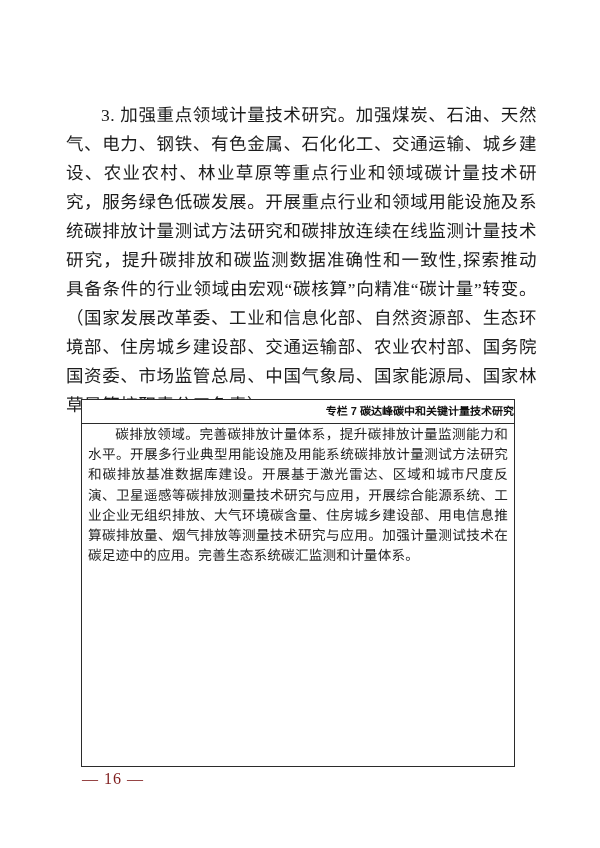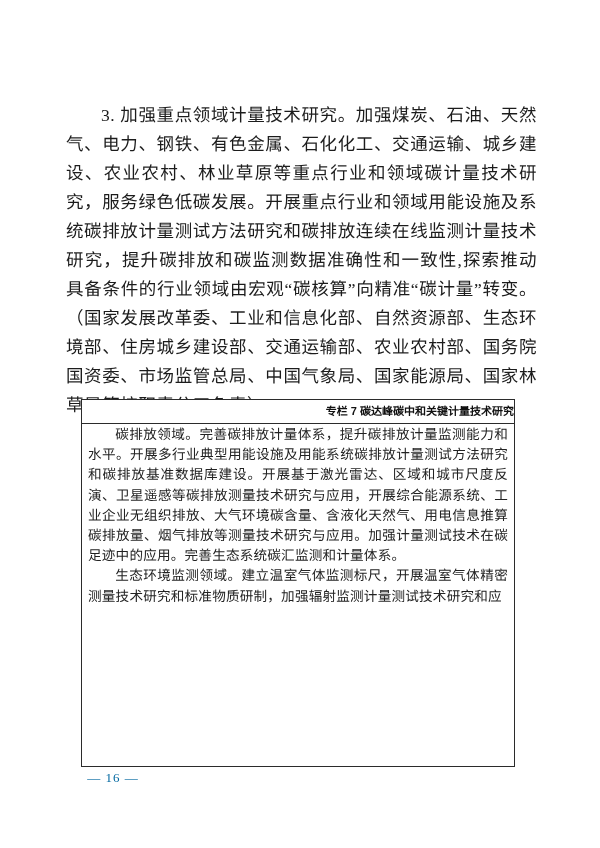--- a/index.html
+++ b/index.html
@@ -62,37 +62,36 @@
     text-align: justify;
     text-justify: inter-ideograph;
     text-indent: 2em;
     color: #222222;
   }
   .page-number {
     position: absolute;
     left: 78px;
     top: 770px;
     width: 70px;
-    font-size: 13px;
+    font-size: 16px;
     letter-spacing: 1px;
     text-align: center;
-    color: #0369a1;
+    color: #7f1d1d;
     white-space: nowrap;
   }
 </style>
 </head>
 <body>
 
 <div class="page">
 
   <p class="body-paragraph">3. 加强重点领域计量技术研究。加强煤炭、石油、天然气、电力、钢铁、有色金属、石化化工、交通运输、城乡建设、农业农村、林业草原等重点行业和领域碳计量技术研究，服务绿色低碳发展。开展重点行业和领域用能设施及系统碳排放计量测试方法研究和碳排放连续在线监测计量技术研究，提升碳排放和碳监测数据准确性和一致性,探索推动具备条件的行业领域由宏观“碳核算”向精准“碳计量”转变。（国家发展改革委、工业和信息化部、自然资源部、生态环境部、住房城乡建设部、交通运输部、农业农村部、国务院国资委、市场监管总局、中国气象局、国家能源局、国家林草局等按职责分工负责）</p>
 
   <div class="column-box">
     <div class="column-box-title">专栏 7  碳达峰碳中和关键计量技术研究</div>
     <div class="column-box-content">
-      <p>碳排放领域。完善碳排放计量体系，提升碳排放计量监测能力和水平。开展多行业典型用能设施及用能系统碳排放计量测试方法研究和碳排放基准数据库建设。开展基于激光雷达、区域和城市尺度反演、卫星遥感等碳排放测量技术研究与应用，开展综合能源系统、工业企业无组织排放、大气环境碳含量、含液化天然气、用电信息推算碳排放量、烟气排放等测量技术研究与应用。加强计量测试技术在碳足迹中的应用。完善生态系统碳汇监测和计量体系。</p>
-      <p>生态环境监测领域。建立温室气体监测标尺，开展温室气体精密测量技术研究和标准物质研制，加强辐射监测计量测试技术研究和应</p>
+      <p>碳排放领域。完善碳排放计量体系，提升碳排放计量监测能力和水平。开展多行业典型用能设施及用能系统碳排放计量测试方法研究和碳排放基准数据库建设。开展基于激光雷达、区域和城市尺度反演、卫星遥感等碳排放测量技术研究与应用，开展综合能源系统、工业企业无组织排放、大气环境碳含量、住房城乡建设部、用电信息推算碳排放量、烟气排放等测量技术研究与应用。加强计量测试技术在碳足迹中的应用。完善生态系统碳汇监测和计量体系。</p>
     </div>
   </div>
 
   <div class="page-number">— 16 —</div>
 
 </div>
 
 </body></html>

